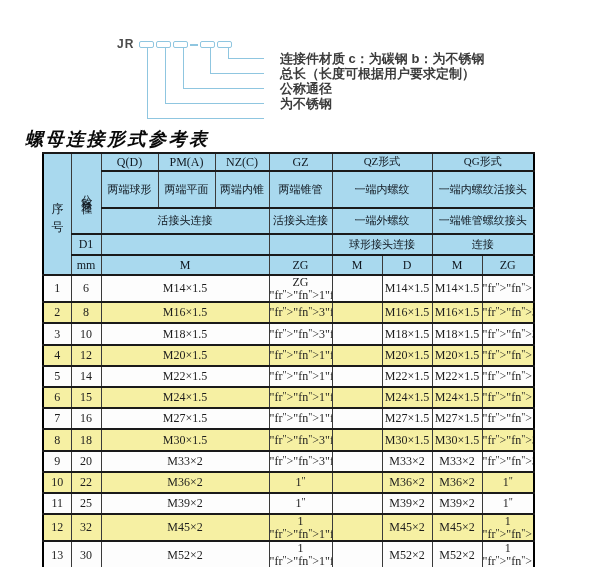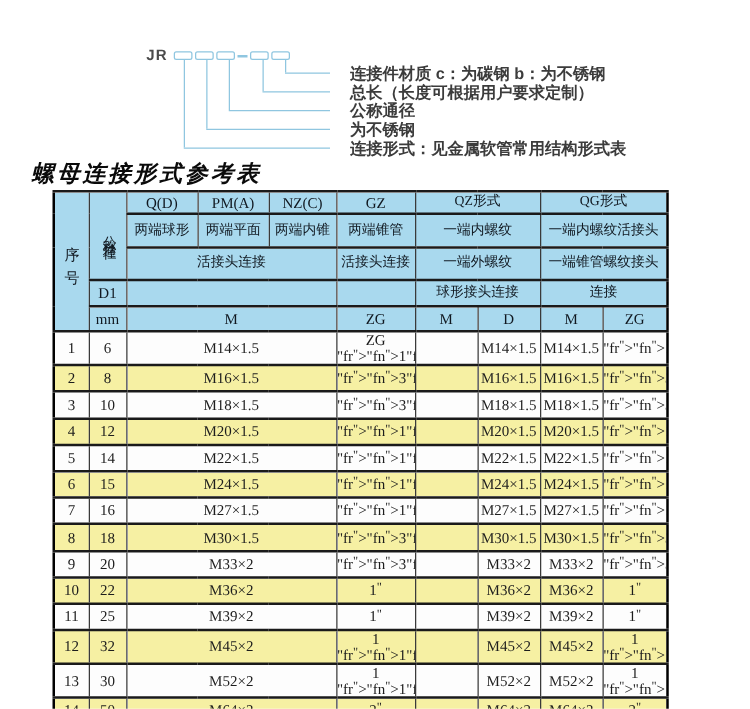--- a/index.html
+++ b/index.html
@@ -72,21 +72,20 @@
   <div class="conn" style="left:183px;top:88px;width:81px;height:1px;"></div>
   <div class="conn" style="left:165px;top:48px;width:1px;height:55px;"></div>
   <div class="conn" style="left:165px;top:103px;width:99px;height:1px;"></div>
   <div class="conn" style="left:147px;top:48px;width:1px;height:70px;"></div>
   <div class="conn" style="left:147px;top:118px;width:117px;height:1px;"></div>
 
   <div class="dg-label" style="top:52px;">连接件材质  c：为碳钢  b：为不锈钢</div>
   <div class="dg-label" style="top:67px;">总长（长度可根据用户要求定制）</div>
   <div class="dg-label" style="top:82px;">公称通径</div>
   <div class="dg-label" style="top:97px;">为不锈钢</div>
-  <div class="dg-label" style="top:112px;">连接形式：见金属软管常用结构形式表</div>
 
   <div class="tbl-title">螺母连接形式参考表</div>
 
   <table class="nut">
     <colgroup>
       <col style="width:28px">
         <col style="width:30px">
         <col style="width:57px">
         <col style="width:57px">
         <col style="width:54px">
@@ -100,21 +99,21 @@
       <tr style="height:18px;">
         <th rowspan="5"><span class="vert-seq">序号</span></th>
         <th rowspan="3"><span class="vert-dn">公称通径</span></th>
         <th class="lat">Q(D)</th>
         <th class="lat">PM(A)</th>
         <th class="lat">NZ(C)</th>
         <th class="lat">GZ</th>
         <th class="cn" colspan="2">QZ形式</th>
         <th class="cn" colspan="2">QG形式</th>
       </tr>
-      <tr style="height:27px;">
+      <tr style="height:37px;">
         <th class="cn">两端球形</th>
         <th class="cn">两端平面</th>
         <th class="cn">两端内锥</th>
         <th class="cn">两端锥管</th>
         <th class="cn" colspan="2">一端内螺纹</th>
         <th class="cn" colspan="2">一端内螺纹活接头</th>
       </tr>
       <tr style="height:26px;">
         <th class="cn" colspan="3">活接头连接</th>
         <th class="cn">活接头连接</th>

